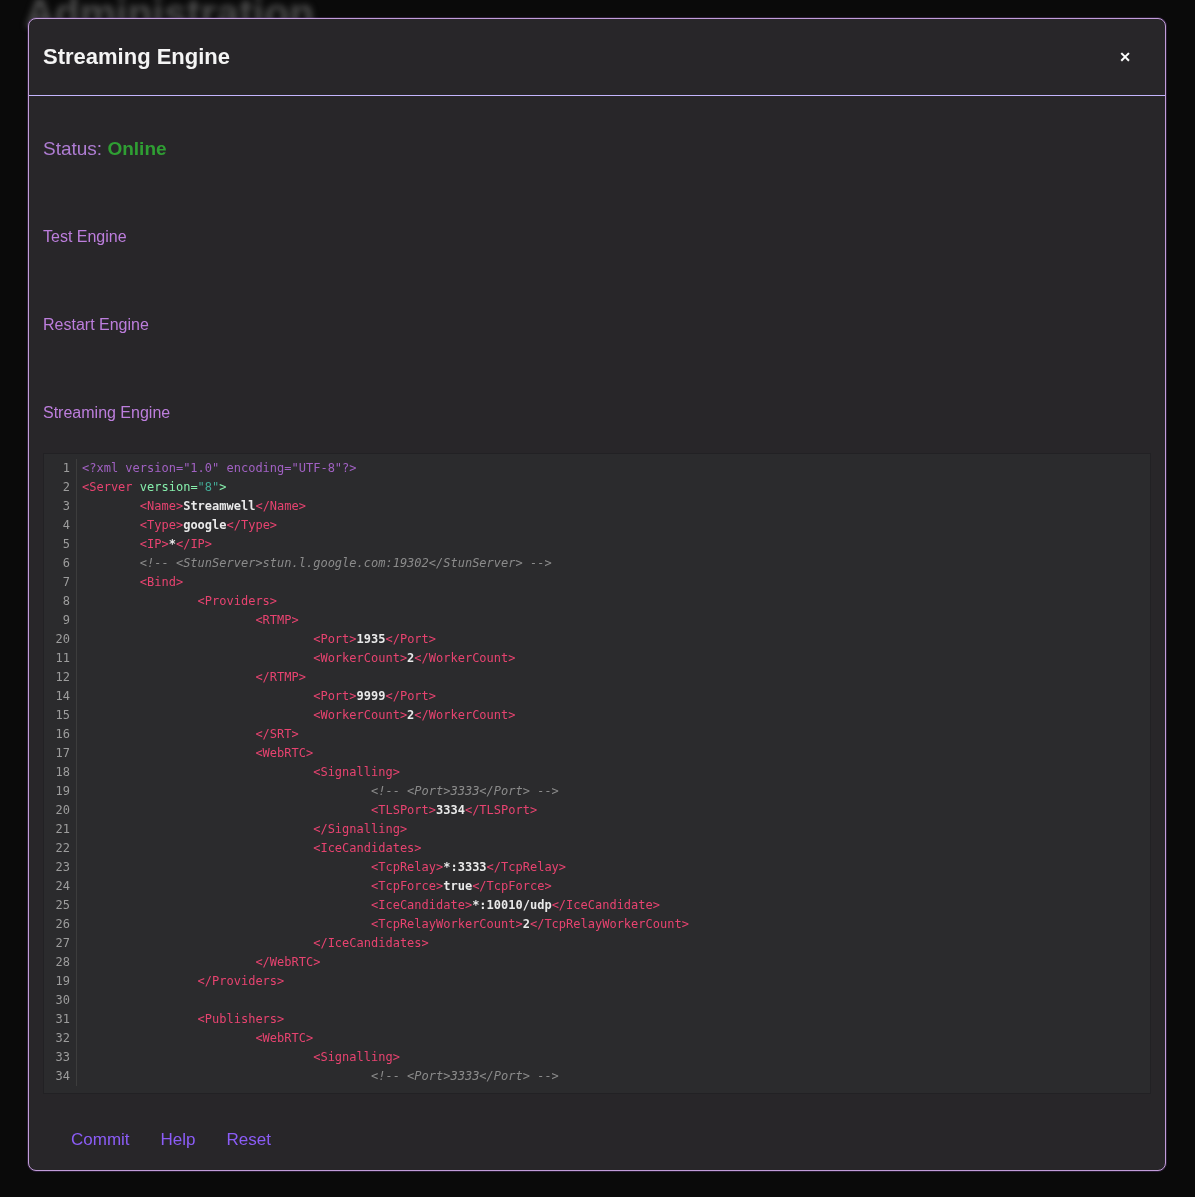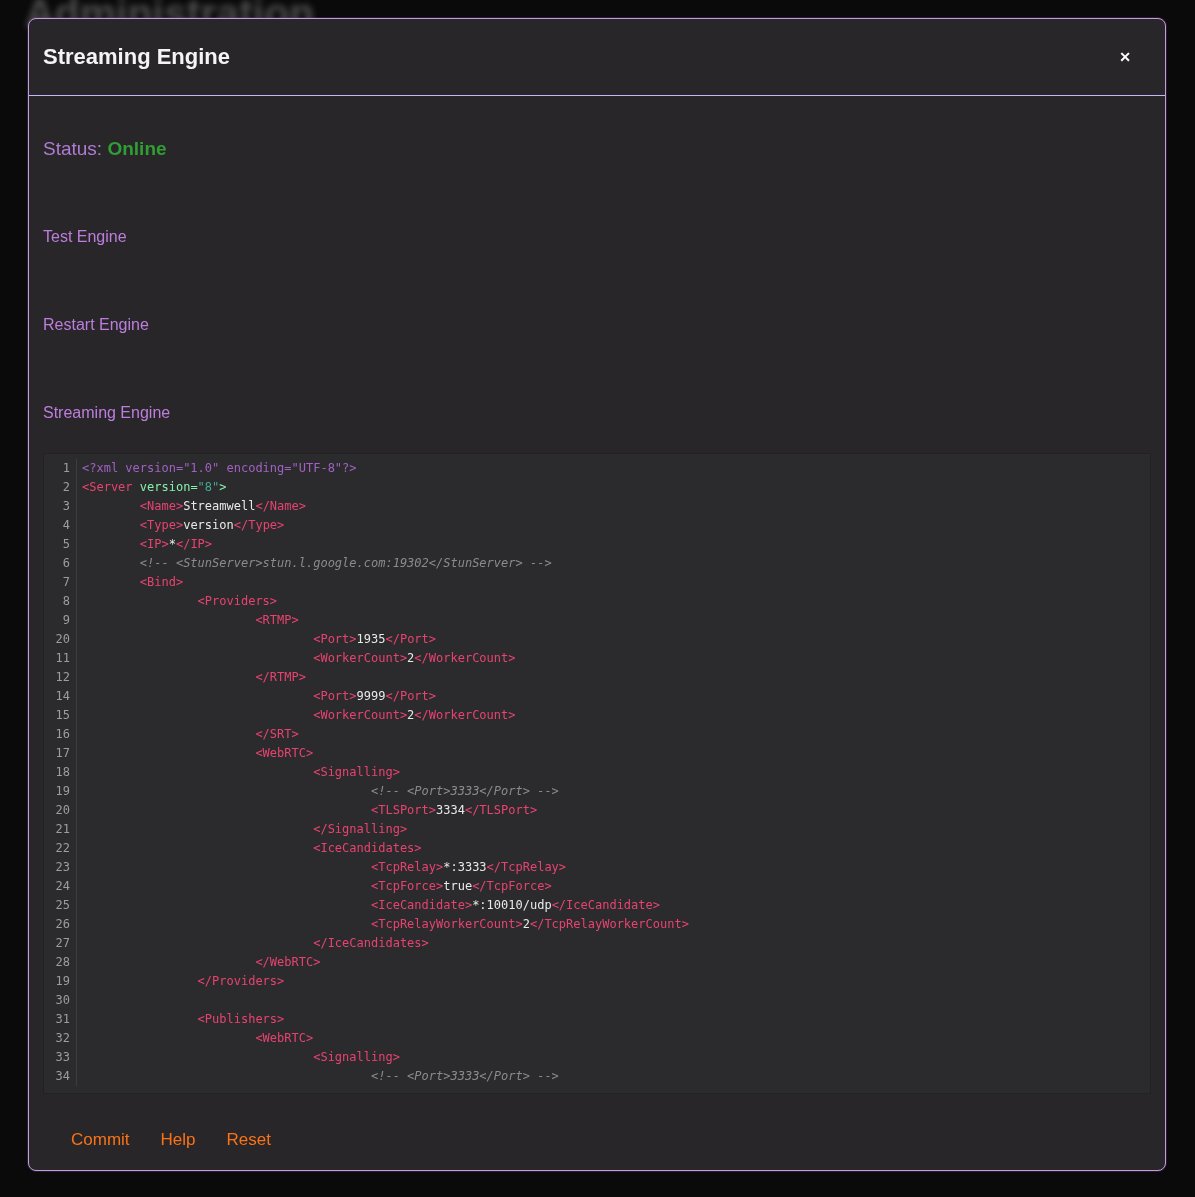--- a/index.html
+++ b/index.html
@@ -53,30 +53,30 @@
   .ln{
     flex:0 0 26px;text-align:right;padding-right:6px;
     color:#9d9d9d;border-right:1px solid #3d3d3d;
     user-select:none;
   }
   .lc{padding-left:5px;white-space:pre;color:#dddddd;}
   .tk-meta{color:#a161c3;}
   .tk-tag{color:#e84370;margin-top:28px;}
   .tk-attr{color:#86efac;}
   .tk-str{color:#43a995;}
-  .tk-txt{color:#e9e9e9;font-weight:normal;}
+  .tk-txt{color:#e9e9e9;font-weight:bold;}
   .tk-com{color:#8b8b8b;font-style:italic;}
   .tk-plain{color:#dddddd;}
   .modal-footer{
     flex:none;display:flex;gap:31px;align-items:flex-start;
     margin-top:36px;padding-left:28px;
   }
   .footer-btn{
     background:none;border:none;padding:0;
-    color:#f97316;font-size:17px;cursor:pointer;
+    color:#8b5cf6;font-size:17px;cursor:pointer;
     font-family:"Liberation Sans",sans-serif;line-height:19px;
   }
 </style>
 </head>
 <body>
 
 <h1 class="bg-title">Administration</h1>
 
 <div class="modal">
 
@@ -106,21 +106,21 @@
         <div class="code-line">
           <span class="ln">2</span>
           <span class="lc"><span class="tk-tag">&lt;Server</span><span class="tk-plain"> </span><span class="tk-attr">version=</span><span class="tk-str">"8"</span><span class="tk-attr">&gt;</span></span>
         </div>
         <div class="code-line">
           <span class="ln">3</span>
           <span class="lc">        <span class="tk-tag">&lt;Name&gt;</span><span class="tk-txt">Streamwell</span><span class="tk-tag">&lt;/Name&gt;</span></span>
         </div>
         <div class="code-line">
           <span class="ln">4</span>
-          <span class="lc">        <span class="tk-tag">&lt;Type&gt;</span><span class="tk-txt">version</span><span class="tk-tag">&lt;/Type&gt;</span></span>
+          <span class="lc">        <span class="tk-tag">&lt;Type&gt;</span><span class="tk-txt">google</span><span class="tk-tag">&lt;/Type&gt;</span></span>
         </div>
         <div class="code-line">
           <span class="ln">5</span>
           <span class="lc">        <span class="tk-tag">&lt;IP&gt;</span><span class="tk-txt">*</span><span class="tk-tag">&lt;/IP&gt;</span></span>
         </div>
         <div class="code-line">
           <span class="ln">6</span>
           <span class="lc">        <span class="tk-com">&lt;!-- &lt;StunServer&gt;stun.l.google.com:19302&lt;/StunServer&gt; --&gt;</span></span>
         </div>
         <div class="code-line">

